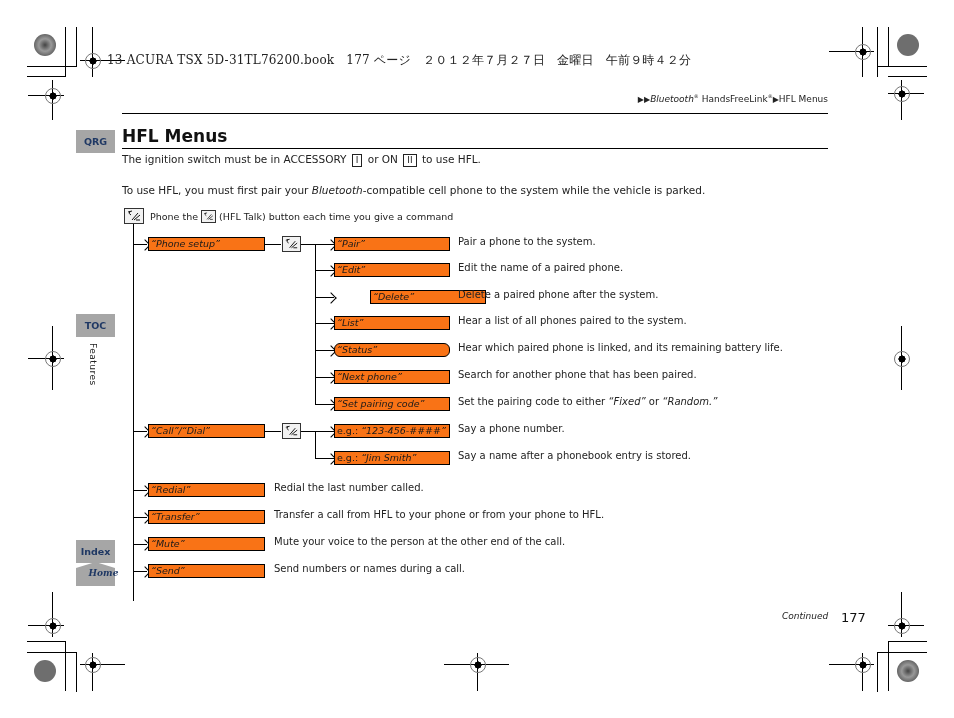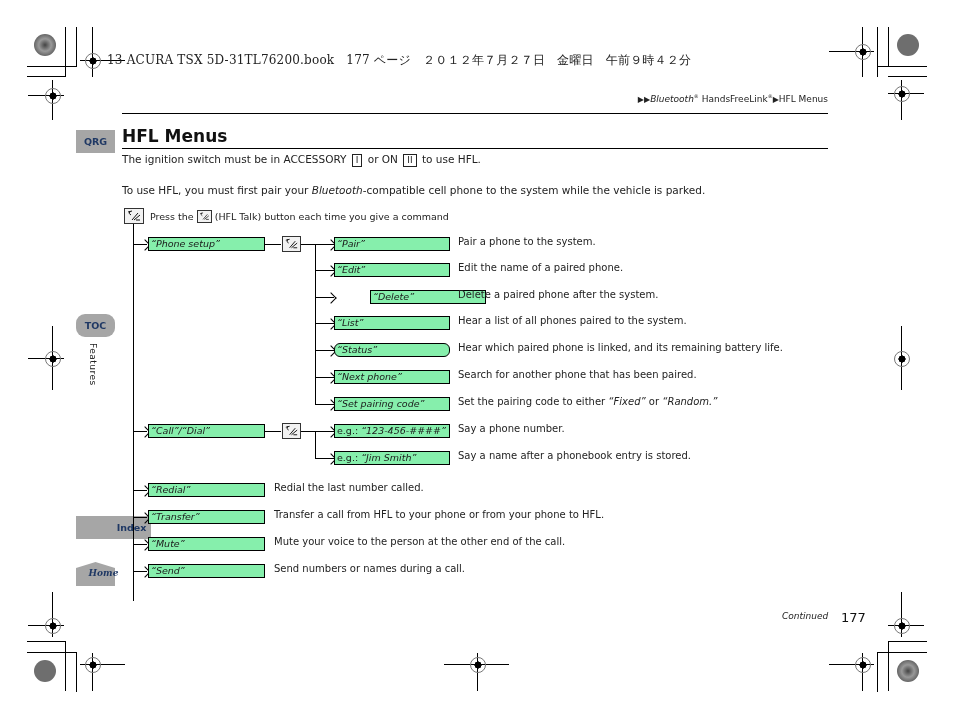--- a/index.html
+++ b/index.html
@@ -18,21 +18,21 @@
               justify-content:center; }
   .side-vert { position:absolute; left:88px; top:343px; font-size:9px; color:#222;
                writing-mode:vertical-rl; letter-spacing:0.5px; }
   .title { position:absolute; left:122px; top:126px; font-size:17px; font-weight:bold; color:#111; }
   .para { position:absolute; left:122px; font-size:10.5px; color:#222; white-space:nowrap; }
   .para i { font-style:italic; }
   .keybox { display:inline-block; border:1px solid #222; padding:0 3px; font-size:9px; line-height:11px; margin:0 2px; }
   .talk-icon { position:absolute; width:18px; height:14px; border:1px solid #333; background:#f2f2f2;
                font-size:9px; font-style:italic; line-height:14px; text-align:center; color:#111;}
   .cmdbox { position:absolute; height:12px; border:1px solid #000; font-size:9.5px; font-style:italic;
-            line-height:12px; padding-left:2px; white-space:nowrap; background:#86efac; }
+            line-height:12px; padding-left:2px; white-space:nowrap; background:#f97316; }
   .cmdbox .norm { font-style:normal; }
   .desc { position:absolute; font-size:10px; white-space:nowrap; color:#222; }
   .desc i { font-style:italic; }
   .arrow { position:absolute; width:7px; height:7px; border-top:1px solid #000; border-right:1px solid #000;
            transform:rotate(45deg); }
   .reg { position:absolute; width:14px; height:14px; }
   .disc { position:absolute; border-radius:50%; }
   .footer-cont { position:absolute; left:782px; top:611px; font-size:9px; font-style:italic; color:#222; }
   .page-num { position:absolute; left:841px; top:610px; font-size:13px; color:#111; }
   .home-tab { position:absolute; left:76px; top:562px; width:39px; height:24px; }
@@ -102,23 +102,23 @@
 </div>
 
 <div class="print-header">13 ACURA TSX 5D-31TL76200.book   177 ページ   ２０１２年７月２７日   金曜日   午前９時４２分</div>
 
 <div class="breadcrumb">
   <span class="tri">▶</span><span class="tri">▶</span><i>Bluetooth</i><sup>®</sup><span> HandsFreeLink</span><sup>®</sup><span class="tri">▶</span><span>HFL Menus</span>
 </div>
 <div class="hline" style="left:122px;top:113px;width:706px;"></div>
 
 <div class="side-tab" style="top:130px;">QRG</div>
-<div class="side-tab" style="top:314px;border-radius:9px;">TOC</div>
+<div class="side-tab" style="top:314px;">TOC</div>
 <div class="side-vert">Features</div>
-<div class="side-tab" style="top:516px;padding-left:36px;">Index</div>
+<div class="side-tab" style="top:540px;">Index</div>
 <div class="home-tab">
   <svg width="39" height="24" viewBox="0 0 39 24">
     <polygon points="0,6 19.5,0 39,6 39,24 0,24" fill="#a6a6a6"></polygon>
   </svg>
   <span style="position:absolute;left:0;top:6px;width:39px;text-align:center;font-family:'DejaVu Serif',serif;font-style:italic;font-weight:bold;font-size:9px;color:#1f3864;margin-left:8px;">Home</span>
 </div>
 
 <div class="title">HFL Menus</div>
 <div class="hline" style="left:122px;top:148px;width:706px;"></div>
 
@@ -130,21 +130,21 @@
   <span>to use HFL.</span>
 </div>
 <div class="para" style="top:184px;"><span>To use HFL, you must first pair your </span><i>Bluetooth</i><span>-compatible cell phone to the system while the vehicle is parked.</span></div>
 
 <div class="talk-icon" style="left:124px;top:208px;">
   <svg width="18" height="14" viewBox="0 0 18 14">
       <path d="M3 3 L7 2 M5 2 Q3 5 6 6 M7 11 L13 4 M9 11 L15 6 M11 11 L15 11" stroke="#111" stroke-width="1" fill="none"></path>
     </svg>
 </div>
 <div class="para" style="left:150px;top:211px;font-size:9.5px;">
-  <span>Press the</span>
+  <span>Phone the</span>
   <span class="talk-icon" style="position:relative;display:inline-block;width:13px;height:11px;line-height:11px;vertical-align:middle;top:-1px;">
     <svg width="13" height="11" viewBox="0 0 18 14">
         <path d="M3 3 L7 2 M5 2 Q3 5 6 6 M7 11 L13 4 M9 11 L15 6 M11 11 L15 11" stroke="#111" stroke-width="1" fill="none"></path>
       </svg>
   </span>
   <span>(HFL Talk) button each time you give a command</span>
 </div>
 
 <div>
 

